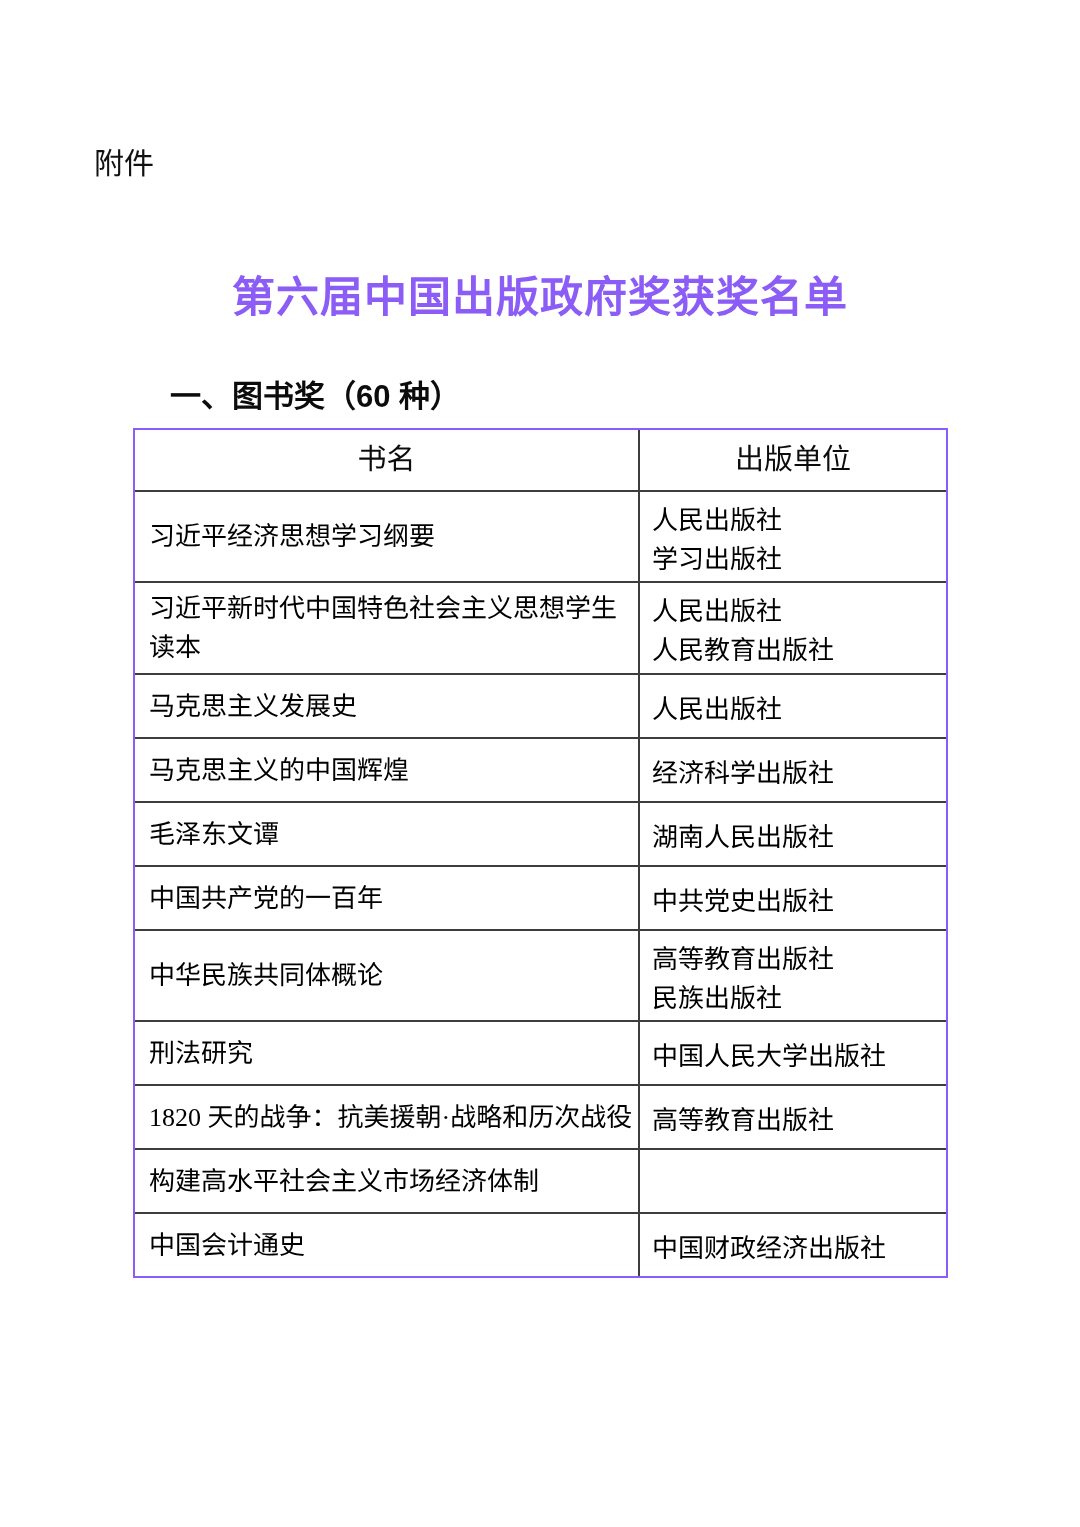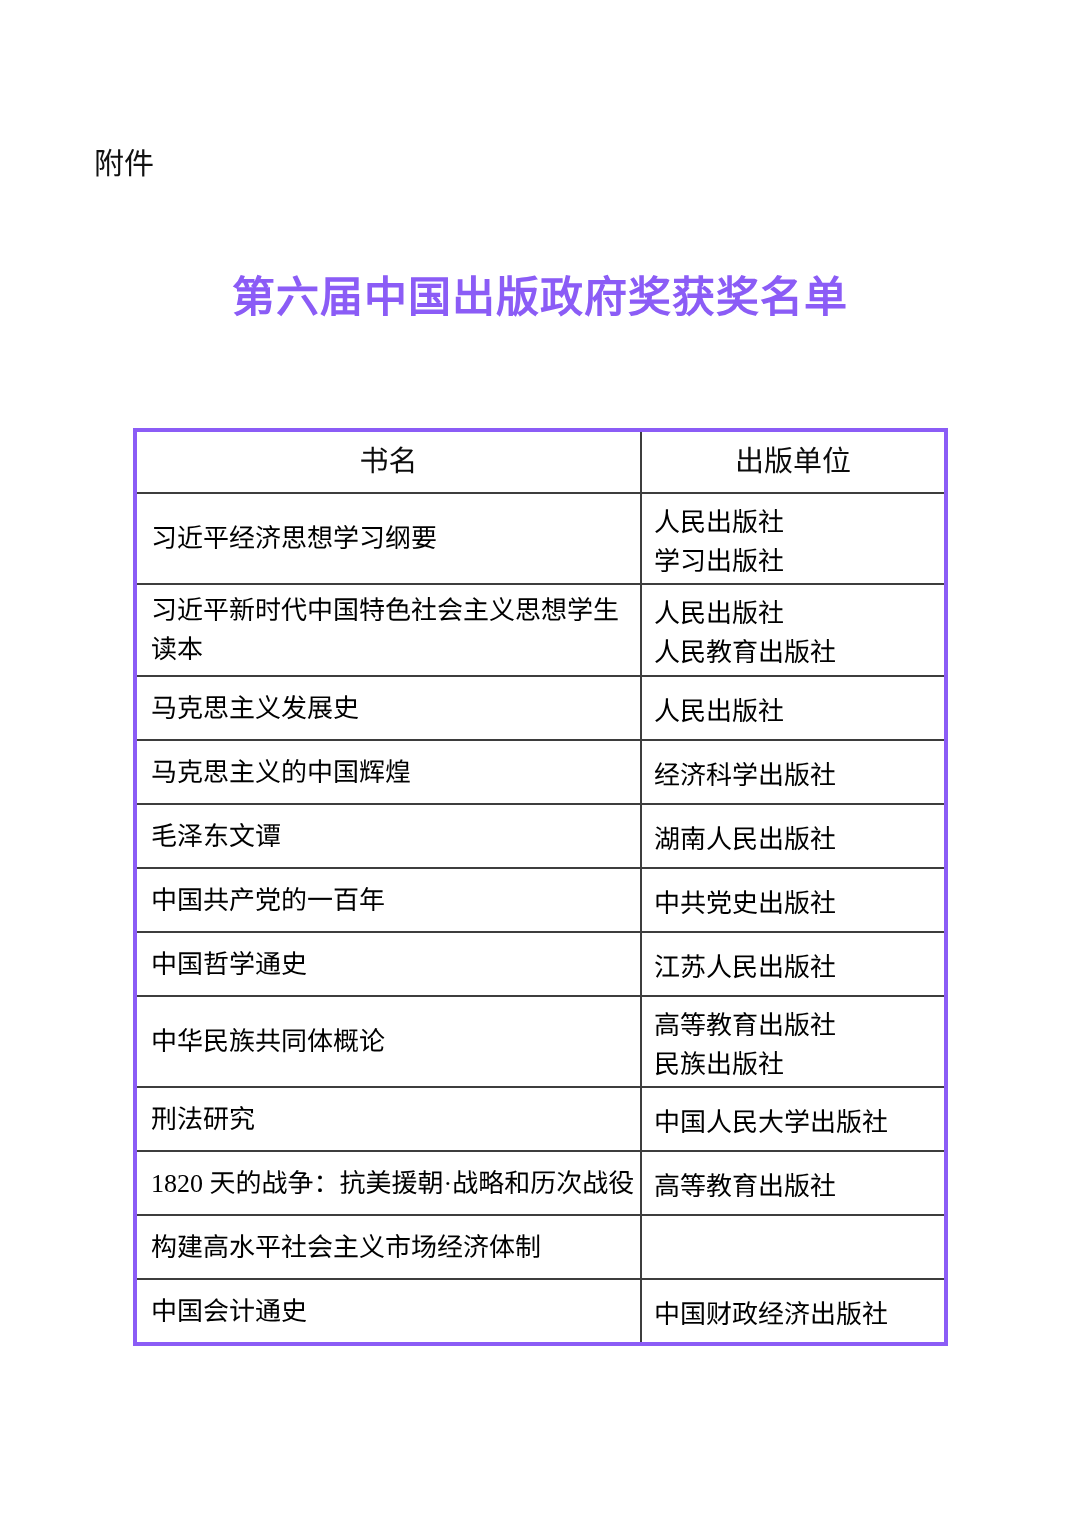--- a/index.html
+++ b/index.html
@@ -45,21 +45,21 @@
     font-weight: 700;
     font-size: 31px;
     color: #0c0c0c;
   }
   .gtable {
     position: absolute;
     left: 133px;
     top: 428px;
     width: 815px;
     box-sizing: border-box;
-    border: 4px solid #8b5cf6;
+    border: 2px solid #8b5cf6;
   }
   .trow {
     display: flex;
     border-top: 2px solid #3d3d3d;
     min-height: 62px;
   }
   .trow.thead {
     border-top: none;
     min-height: 60px;
   }
@@ -95,20 +95,21 @@
 </style>
 </head>
 <body>
 
 <div class="page">
 
   <div class="attachment-label">附件</div>
 
   <div class="doc-title">第六届中国出版政府奖获奖名单</div>
 
+  <div class="section-heading">一、图书奖（60 种）</div>
 
   <div class="gtable">
     <div class="trow thead">
       <div class="cell book-cell">书名</div>
       <div class="cell pub-cell">出版单位</div>
     </div>
     <div>
         <div class="trow tall">
           <div class="cell book-cell">习近平经济思想学习纲要</div>
           <div class="cell pub-cell">
@@ -140,26 +141,20 @@
           <div class="cell pub-cell">
             <div>湖南人民出版社</div>
           </div>
         </div>
         <div class="trow">
           <div class="cell book-cell">中国共产党的一百年</div>
           <div class="cell pub-cell">
             <div>中共党史出版社</div>
           </div>
         </div>
-        <div class="trow">
-          <div class="cell book-cell">中国哲学通史</div>
-          <div class="cell pub-cell">
-            <div>江苏人民出版社</div>
-          </div>
-        </div>
         <div class="trow tall">
           <div class="cell book-cell">中华民族共同体概论</div>
           <div class="cell pub-cell">
             <div>高等教育出版社</div>
             <div>民族出版社</div>
           </div>
         </div>
         <div class="trow">
           <div class="cell book-cell">刑法研究</div>
           <div class="cell pub-cell">

